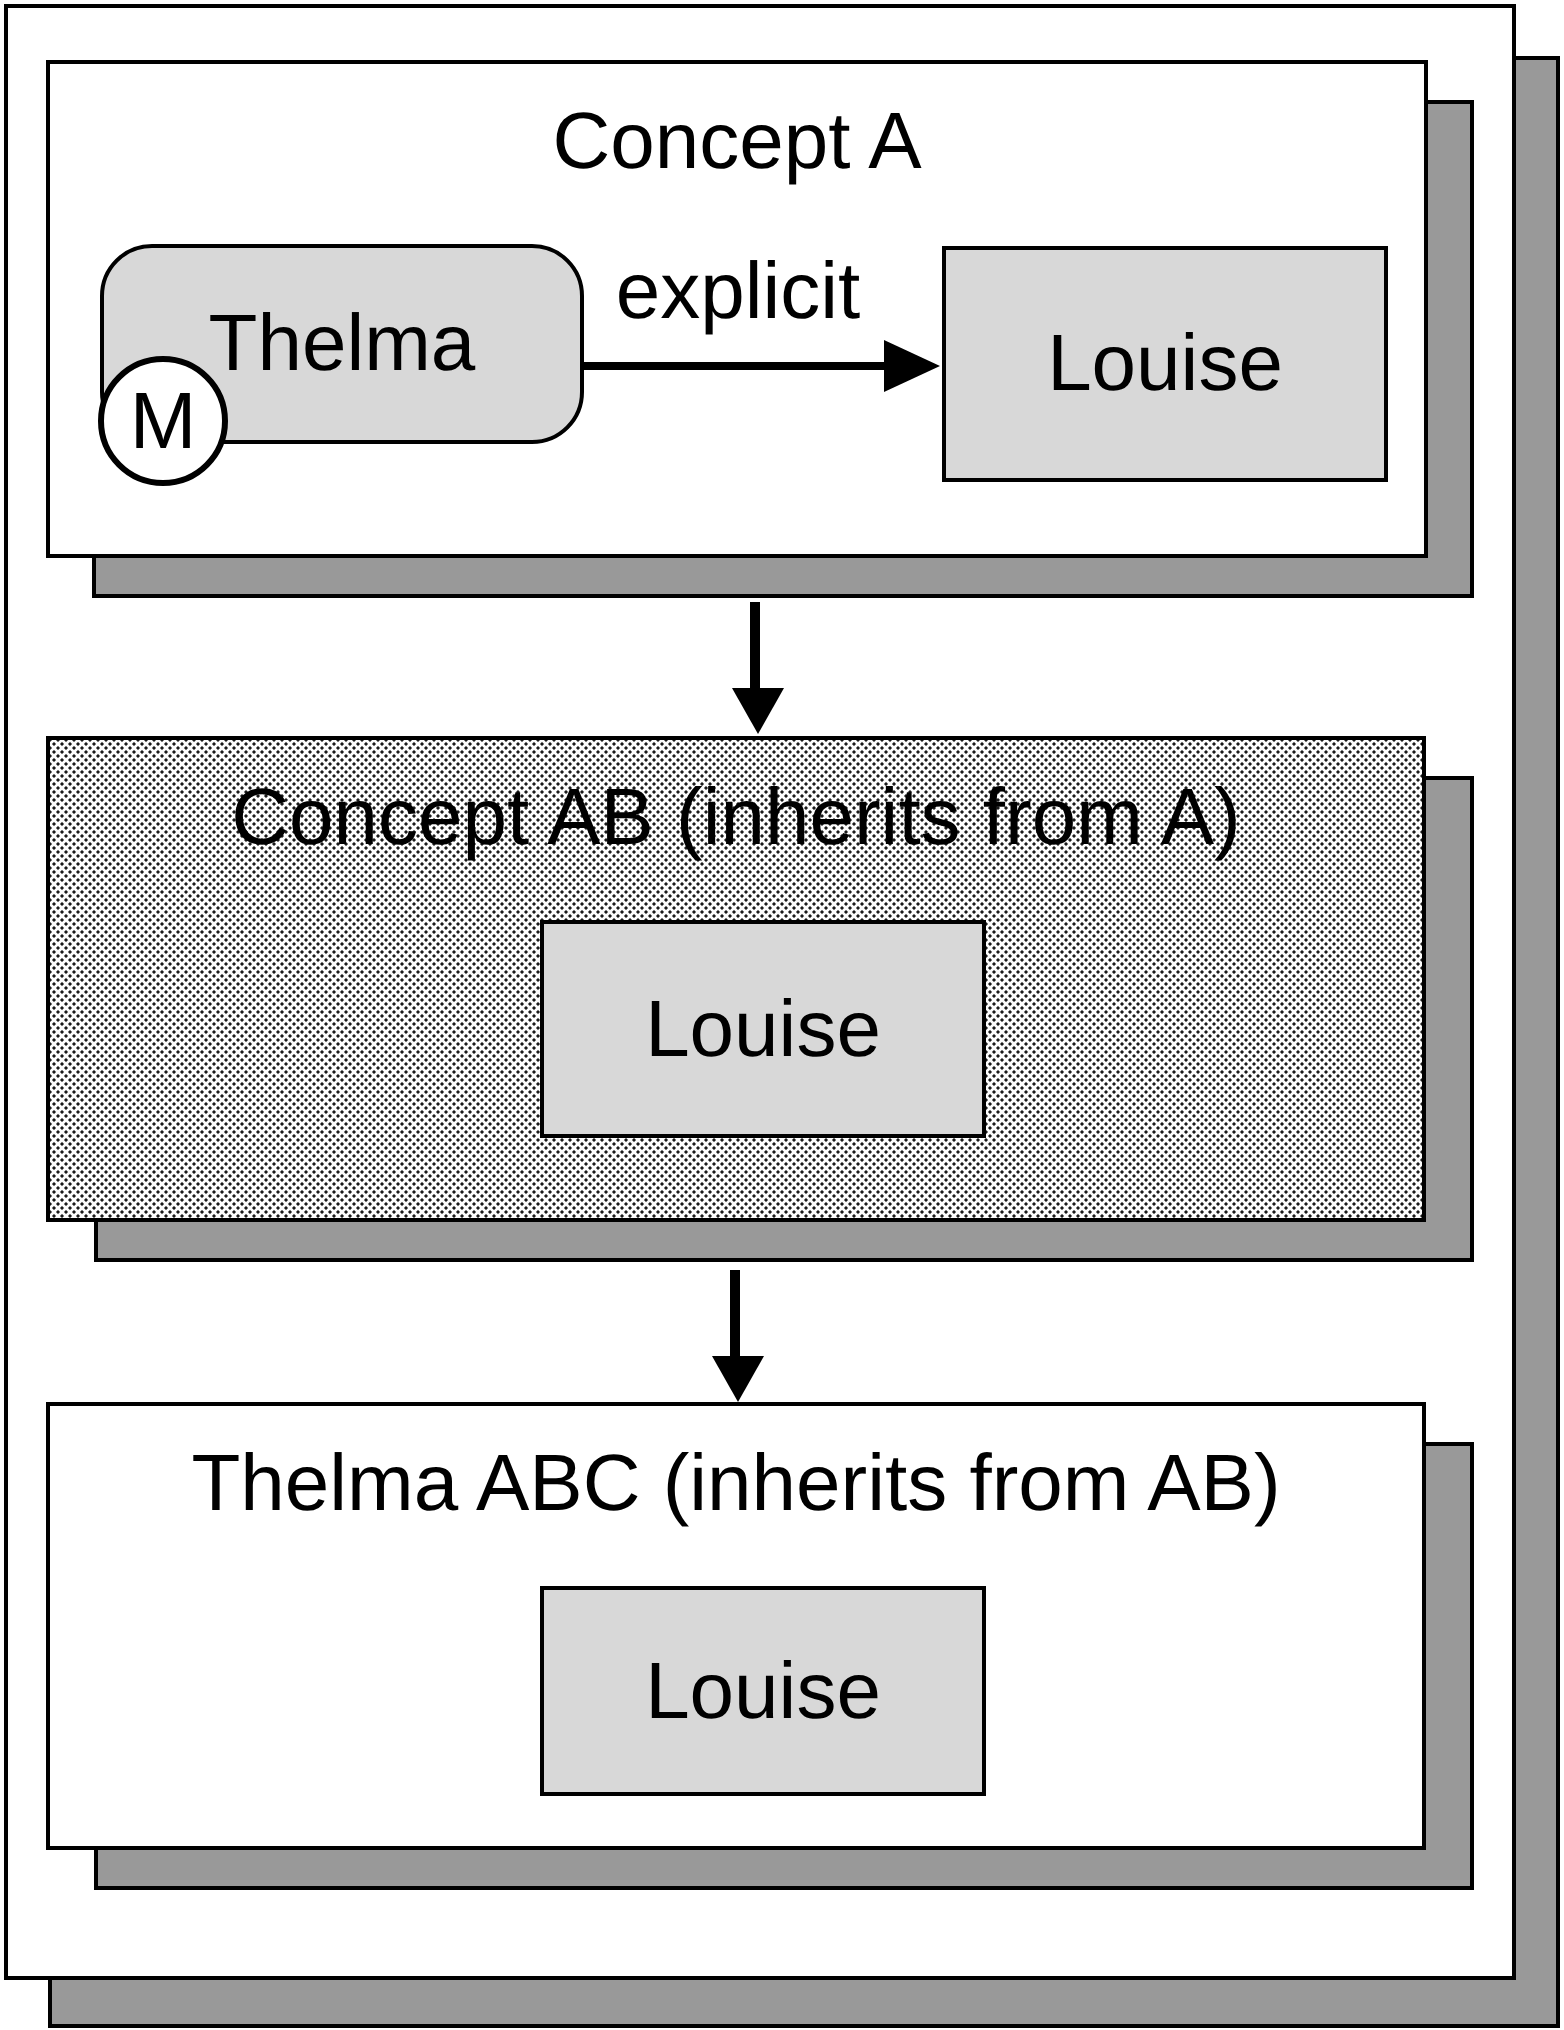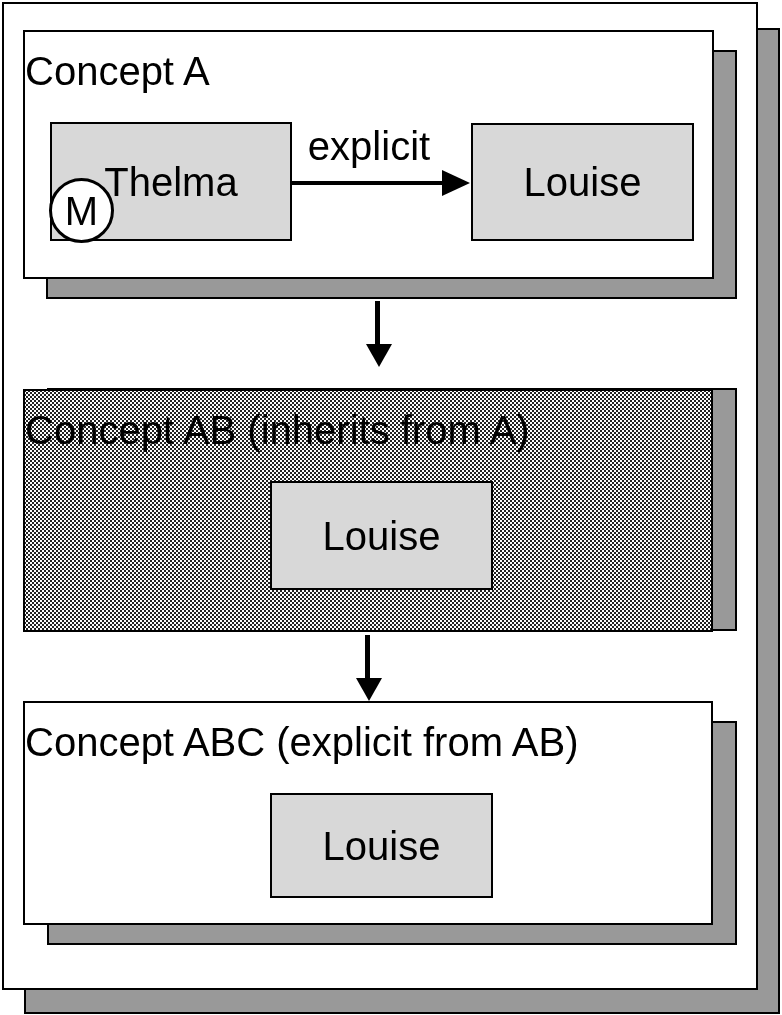--- a/index.html
+++ b/index.html
@@ -31,28 +31,27 @@
     background: #ffffff;
     border: 2px solid #000;
   }
   .card.dotted {
     background-color: #fdfdfd;
     background-image:
       radial-gradient(circle, #1a1a1a 0.7px, transparent 0.9px),
       radial-gradient(circle, #1a1a1a 0.7px, transparent 0.9px);
     background-size: 4px 4px;
     background-position: 0 0, 2px 2px;
-    margin-top: 21px;
   }
 
   .card-title {
     position: absolute;
     left: 0; right: 0;
     top: 17px;
-    text-align: left;
+    text-align: center;
     font-size: 40px;
     line-height: 1.1;
     white-space: nowrap;
   }
 
   
   .node {
     background: #d8d8d8;
     border: 2px solid #000;
     display: flex;
@@ -104,21 +103,21 @@
 <div class="stage">
 
   <div class="abs shadow" style="left:24px; top:28px; width:756px; height:986px;"></div>
   <div class="abs page" style="left:2px; top:2px; width:756px; height:988px;"></div>
 
   <div class="abs shadow" style="left:46px; top:50px; width:691px; height:249px;"></div>
   <div class="abs card" style="left:23px; top:30px; width:691px; height:249px;">
 
     <div class="card-title">Concept A</div>
 
-    <div class="abs node" style="left:25px; top:90px; width:242px; height:119px;">
+    <div class="abs node" style="left:25px; top:90px; width:242px; height:100px;border-radius:26px;">
       <span>Thelma</span>
     </div>
 
     <div class="abs marker-circle" style="left:24px; top:146px; width:65px; height:65px;">
       <span>M</span>
     </div>
 
     <div class="abs rel-label" style="left:344px; top:78px;">explicit</div>
 
     <div class="abs hline" style="left:267px; top:149px; width:152px;"></div>
@@ -141,20 +140,20 @@
       <span>Louise</span>
     </div>
   </div>
 
   <div class="abs vline" style="left:365px; top:635px; height:44px;"></div>
   <div class="abs head-down" style="left:356px; top:678px;"></div>
 
   <div class="abs shadow" style="left:47px; top:721px; width:690px; height:224px;"></div>
   <div class="abs card" style="left:23px; top:701px; width:690px; height:224px;">
 
-    <div class="card-title">Concept ABC (explicit from AB)</div>
+    <div class="card-title">Thelma ABC (inherits from AB)</div>
 
     <div class="abs node" style="left:245px; top:90px; width:223px; height:105px;">
       <span>Louise</span>
     </div>
   </div>
 
 </div>
 
 </body></html>

